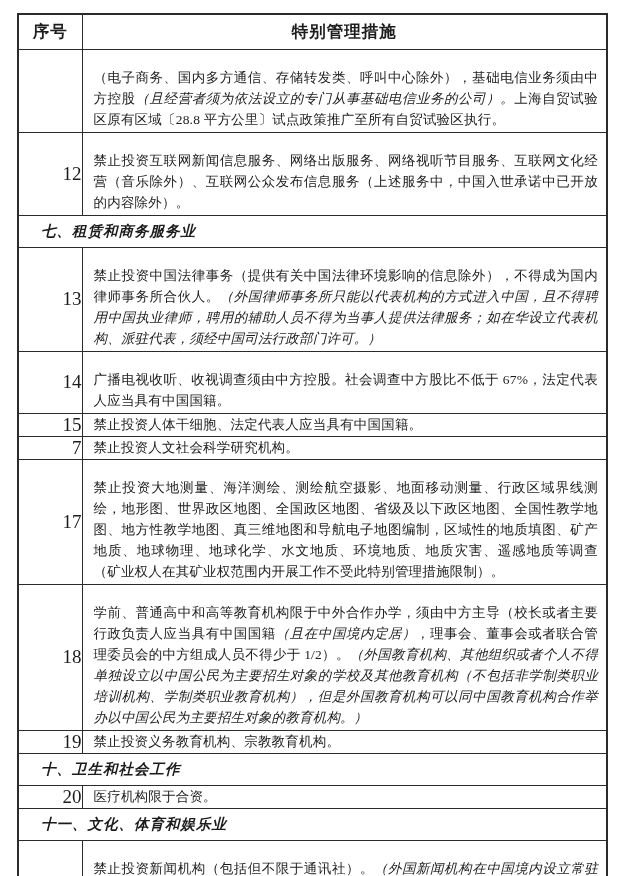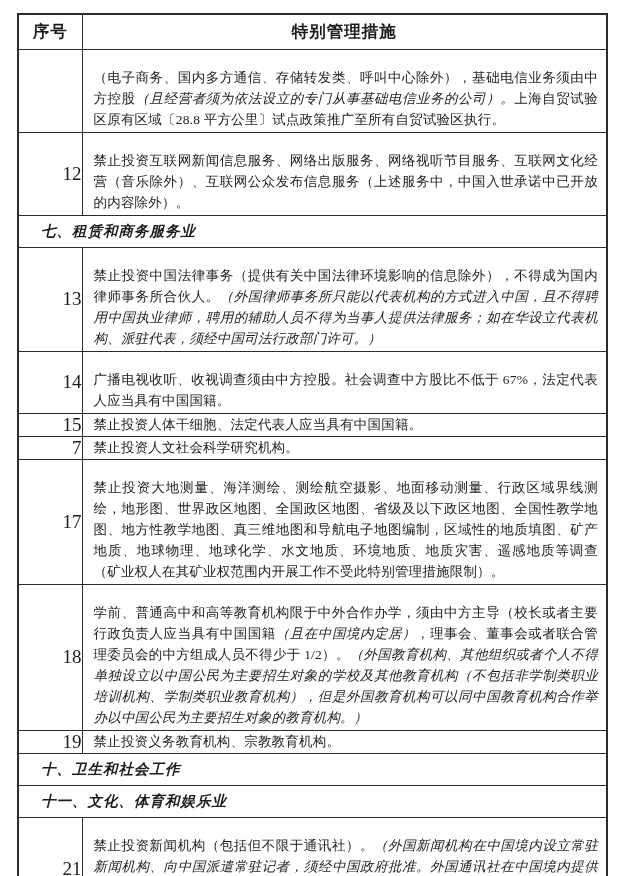--- a/index.html
+++ b/index.html
@@ -128,20 +128,24 @@
 
       <tr>
         <td class="num-cell">19</td>
         <td class="measure-cell single"><span class="seg-normal">禁止投资义务教育机构、宗教教育机构。</span></td>
       </tr>
 
       <tr>
         <td class="section-cell" colspan="2">十、卫生和社会工作</td>
       </tr>
 
+      <tr>
+        <td class="num-cell">20</td>
+        <td class="measure-cell single"><span class="seg-normal">医疗机构限于合资。</span></td>
+      </tr>
 
       <tr>
         <td class="section-cell" colspan="2">十一、文化、体育和娱乐业</td>
       </tr>
 
       <tr>
         <td class="num-cell">21</td>
         <td class="measure-cell"><span class="seg-normal">禁止投资新闻机构（包括但不限于通讯社）。</span><span class="seg-kaiti">（外国新闻机构在中国境内设立常驻新闻机构、向中国派遣常驻记者，须经中国政府批准。外国通讯社在中国境内提供新闻的服务业务须由中国政府审批。中外新闻机构业务合作，须中方主导，且须经中国政</span></td>
       </tr>
     </tbody>

